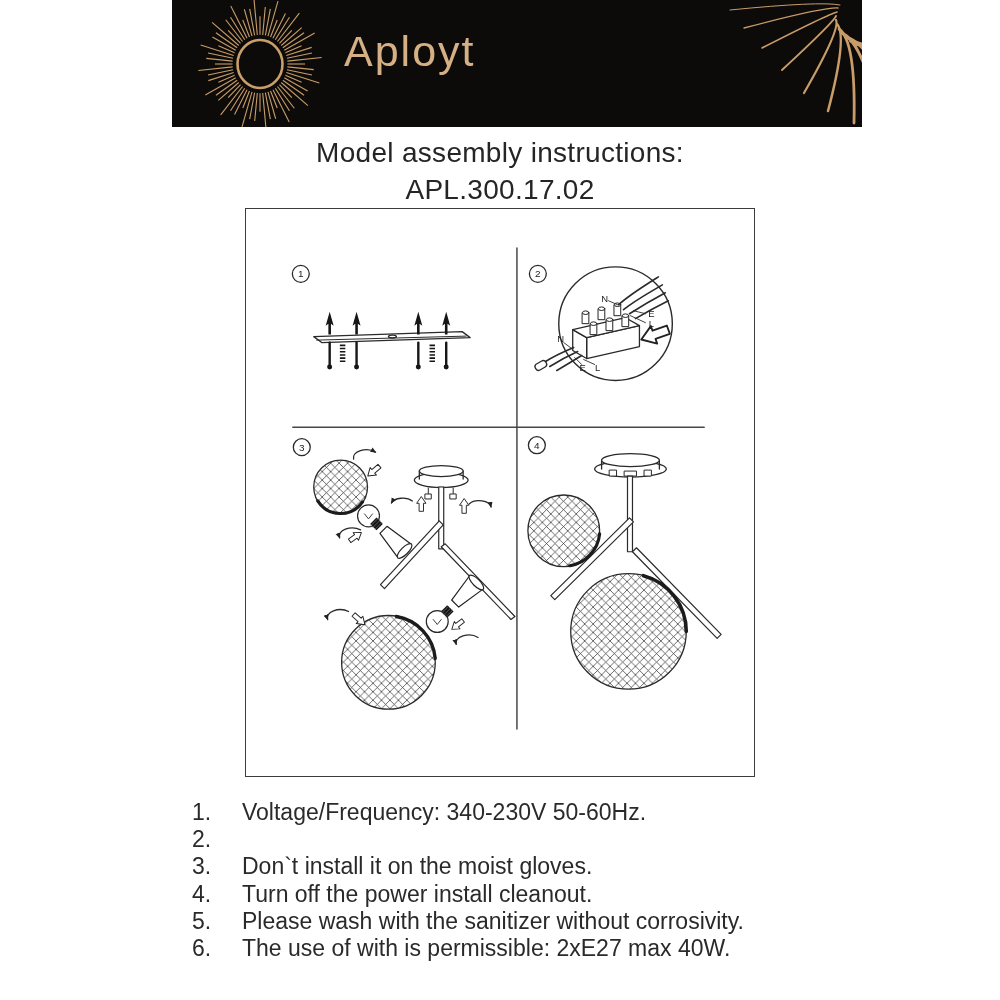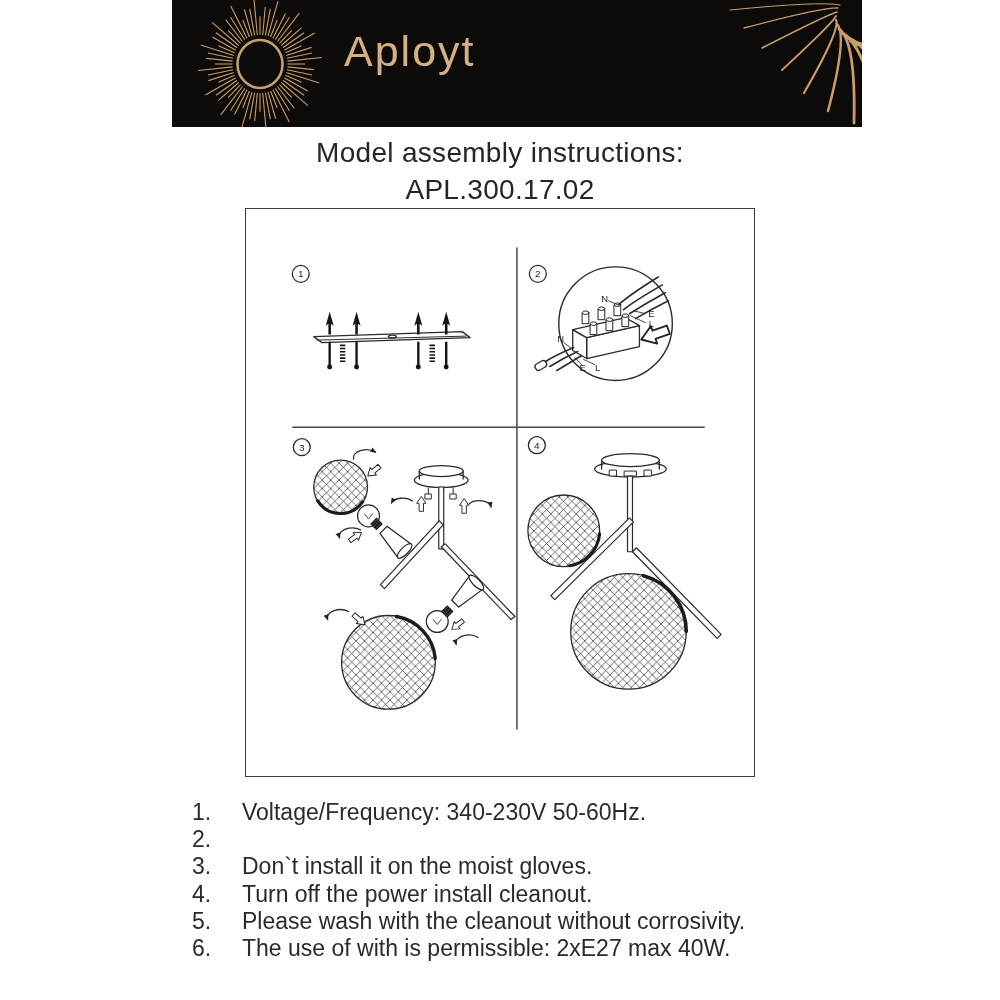--- a/index.html
+++ b/index.html
@@ -320,19 +320,19 @@
   <div class="row">
       <span class="num">3.</span>
       <span>Don`t install it on the moist gloves.</span>
     </div>
   <div class="row">
       <span class="num">4.</span>
       <span>Turn off the power install cleanout.</span>
     </div>
   <div class="row">
       <span class="num">5.</span>
-      <span>Please wash with the cleanout without corrosivity.</span>
+      <span>Please wash with the sanitizer without corrosivity.</span>
     </div>
   <div class="row">
       <span class="num">6.</span>
       <span>The use of with is permissible: 2xE27 max 40W.</span>
     </div>
 </div>
 
 </body></html>

